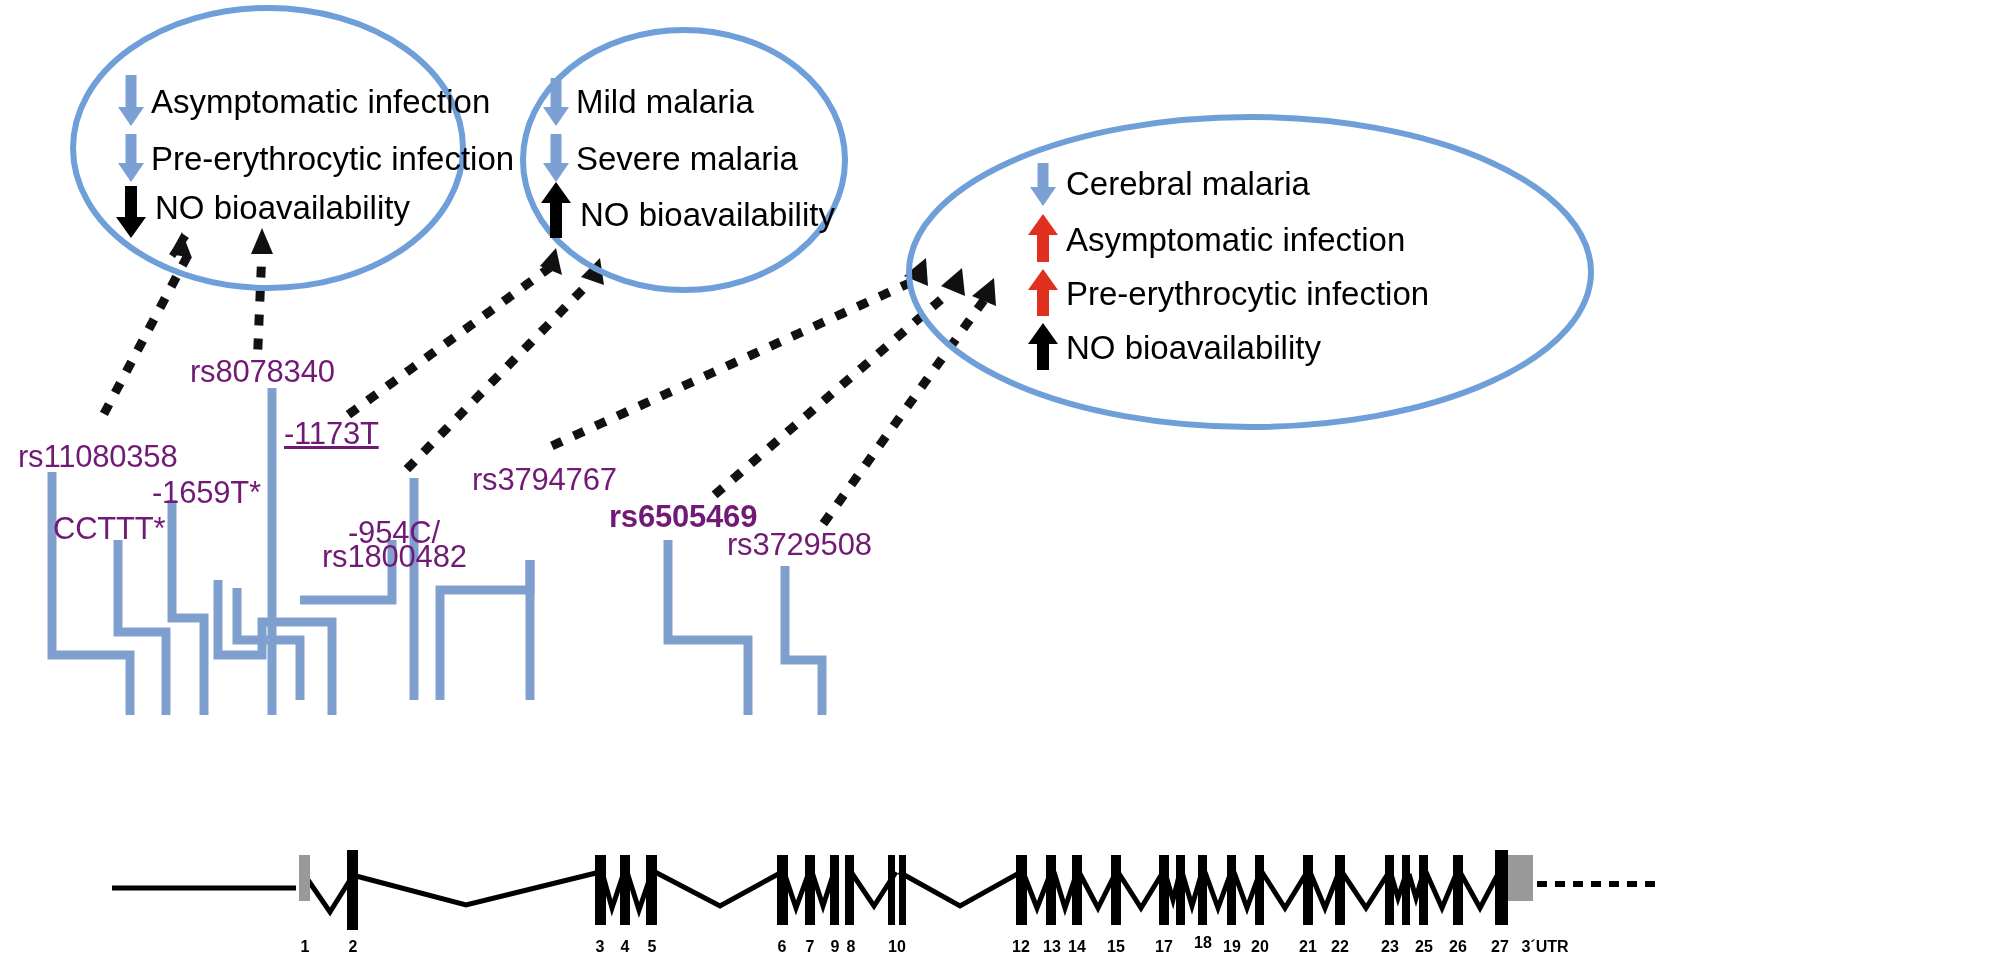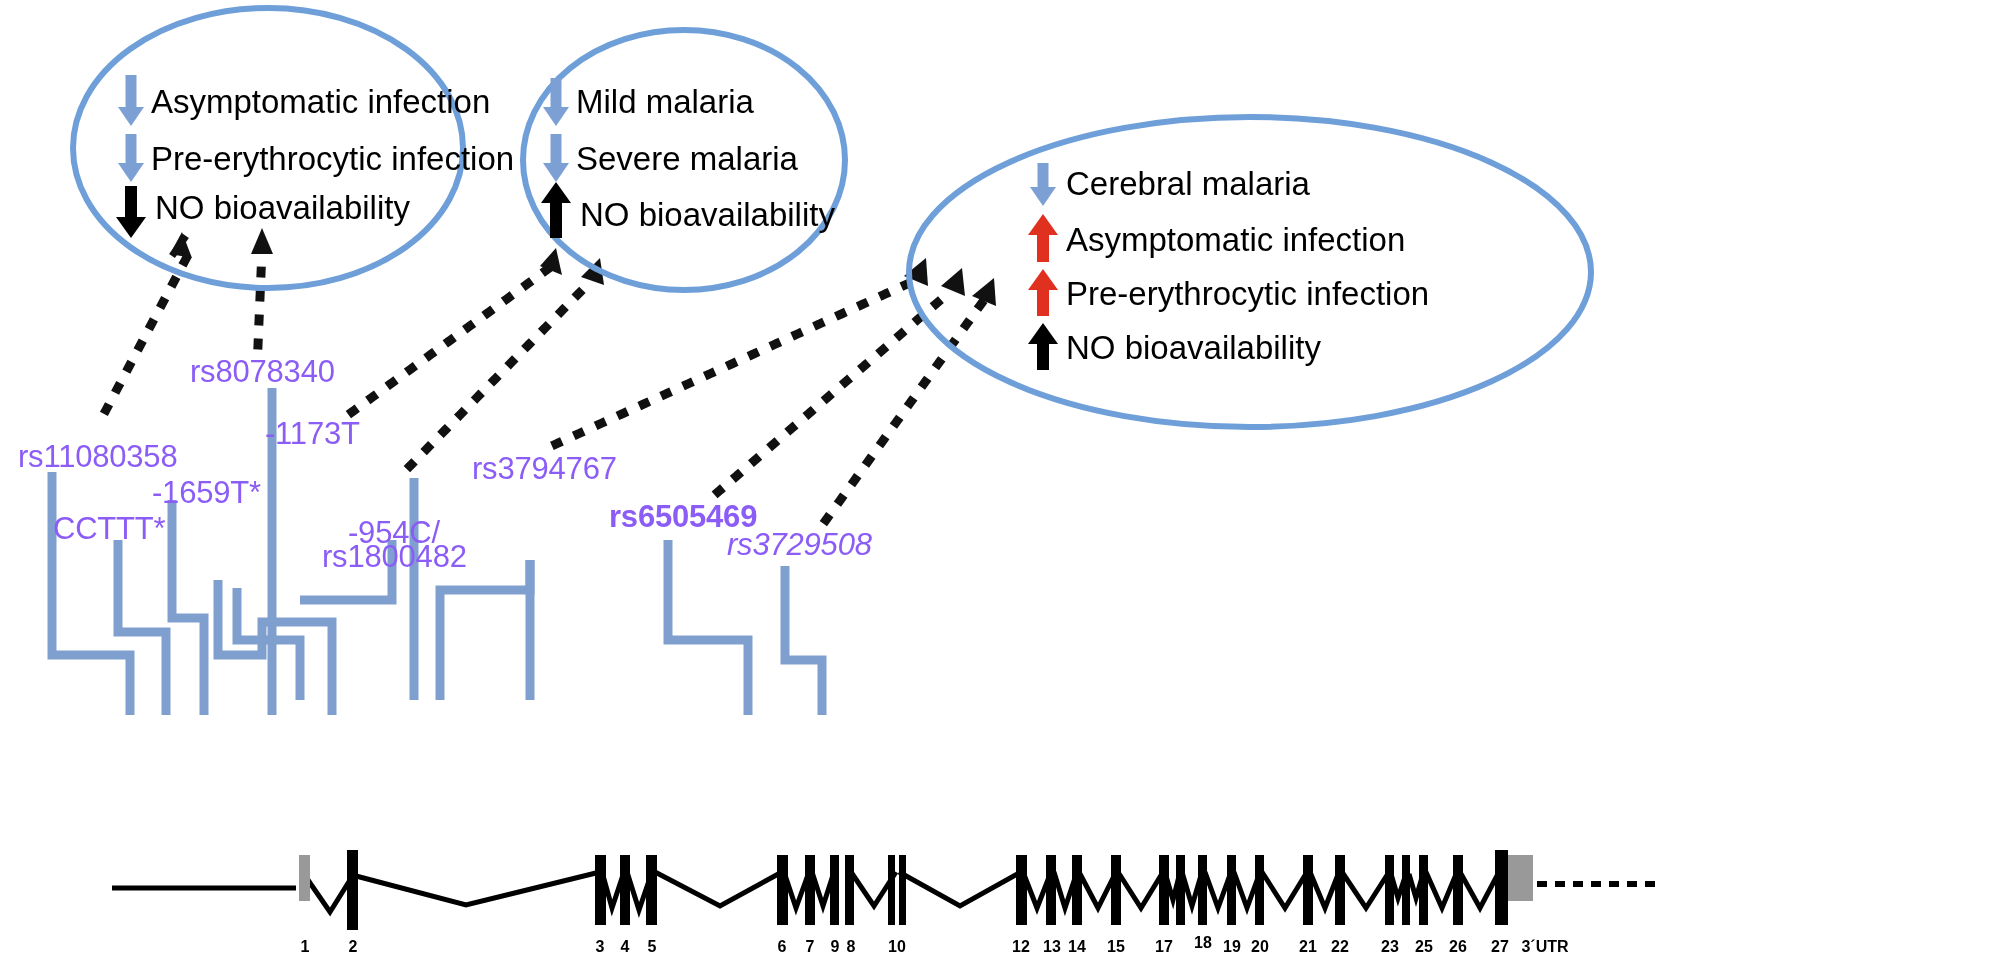--- a/index.html
+++ b/index.html
@@ -1,19 +1,19 @@
 <!DOCTYPE html>
 <html><head>
 <meta charset="utf-8">
 <style>
   html,body{margin:0;padding:0;background:#ffffff;}
   body{font-family:"Liberation Sans","DejaVu Sans",sans-serif;}
   #stage{position:relative;width:2008px;height:963px;background:#fff;overflow:hidden;}
   #stage svg.layer{position:absolute;left:0;top:0;width:2008px;height:963px;}
-  .snp-label{position:absolute;font-size:31px;color:#8b5cf6;white-space:nowrap;line-height:1.12;letter-spacing:-0.2px;}
+  .snp-label{position:absolute;font-size:31px;color:#701a75;white-space:nowrap;line-height:1.12;letter-spacing:-0.2px;}
   .bubble-text{font-size:33px;fill:#000;font-family:"Liberation Sans","DejaVu Sans",sans-serif;}
   .exon-num{font-size:16px;font-weight:bold;fill:#000;font-family:"Liberation Sans","DejaVu Sans",sans-serif;text-anchor:middle;}
 </style>
 </head>
 <body>
 
 <div id="stage">
 
   <svg class="layer">
     <defs>
@@ -61,26 +61,26 @@
       <path d="M668 540 L668 640 L748 640 L748 715"></path>
       <path d="M785 566 L785 660 L822 660 L822 715"></path>
     </g>
   </svg>
 
   <div>
     <div class="snp-label" style="left:18px;top:440px;">rs11080358</div>
     <div class="snp-label" style="left:53px;top:512px;">CCTTT*</div>
     <div class="snp-label" style="left:125px;top:476px;margin-left:27px;">-1659T*</div>
     <div class="snp-label" style="left:190px;top:355px;">rs8078340</div>
-    <div class="snp-label" style="left:265px;top:417px;">-1173T</div>
+    <div class="snp-label" style="left:284px;top:417px;text-decoration:underline;">-1173T</div>
     <div class="snp-label" style="left:348px;top:476px;margin-top:40px;">-954C/</div>
     <div class="snp-label" style="left:322px;top:512px;margin-top:28px;">rs1800482</div>
-    <div class="snp-label" style="left:472px;top:452px;">rs3794767</div>
+    <div class="snp-label" style="left:472px;top:463px;">rs3794767</div>
     <div class="snp-label" style="left:609px;top:500px;font-weight:bold;">rs6505469</div>
-    <div class="snp-label" style="left:727px;top:528px;font-style:italic;">rs3729508</div>
+    <div class="snp-label" style="left:727px;top:528px;">rs3729508</div>
   </div>
 
   <svg class="layer">
 
     <g>
       <ellipse cx="268" cy="148" rx="195" ry="140" fill="none" stroke="#6f9fd8" stroke-width="6"></ellipse>
       <g>
         <line x1="131" y1="75" x2="131" y2="112" stroke="#7c9fd4" stroke-width="11"></line>
         <path d="M131 126 l-13 -19 l26 0 z" fill="#7c9fd4"></path>
       </g>

